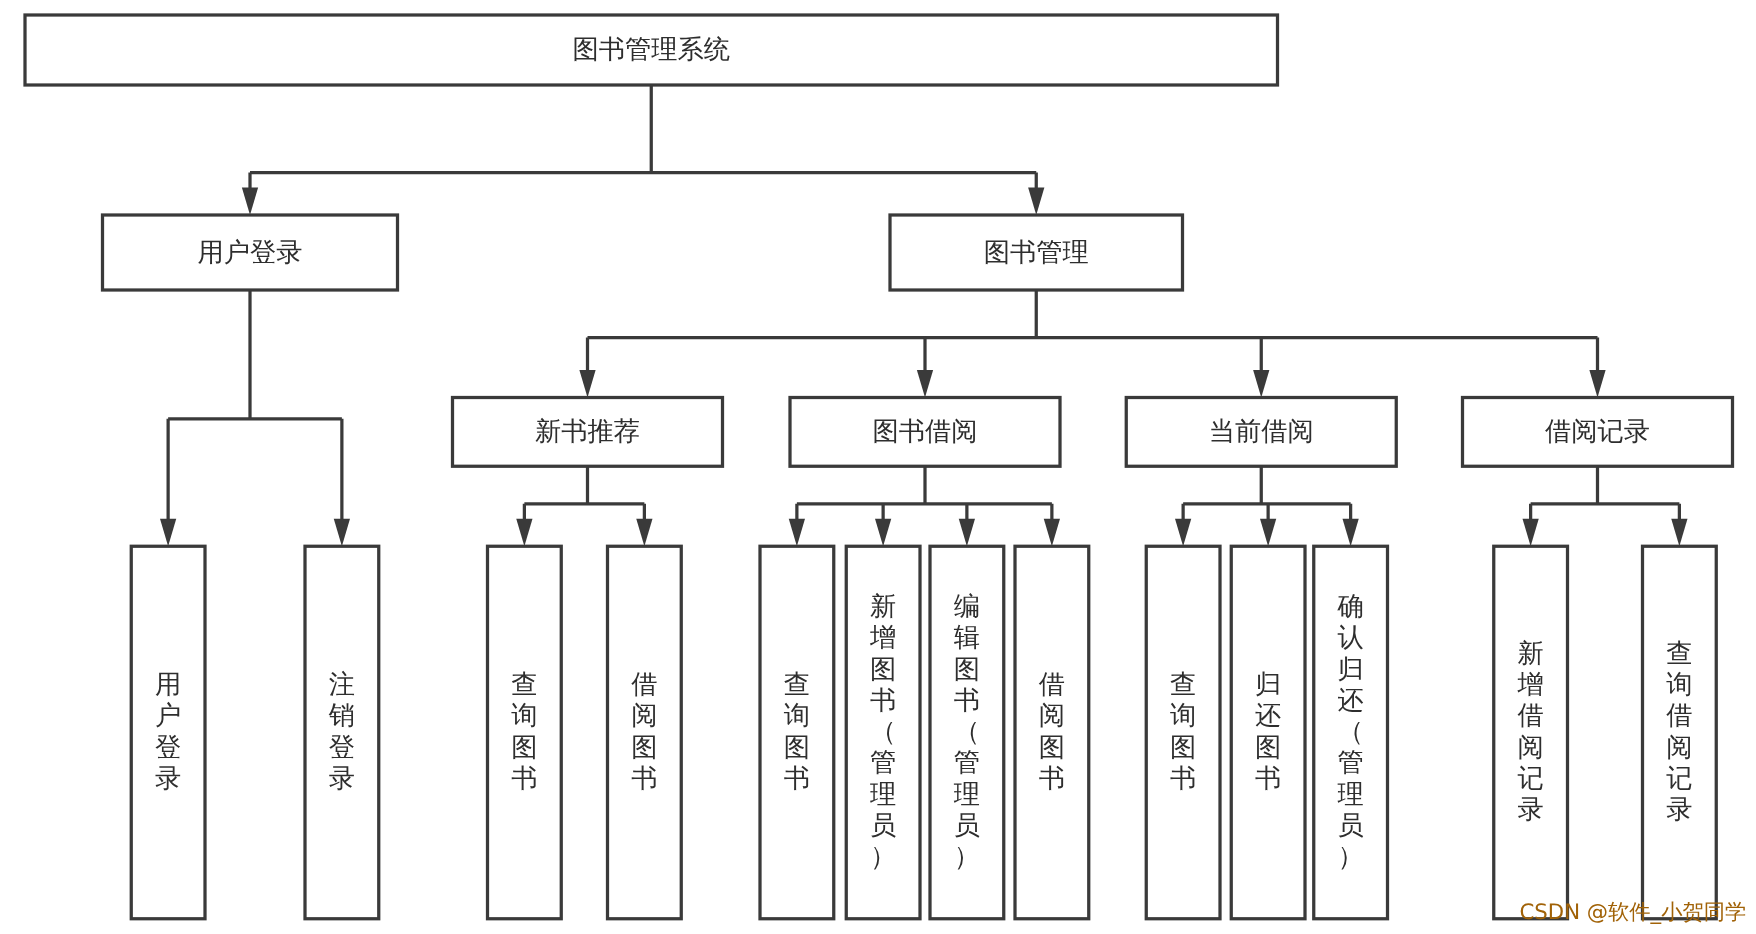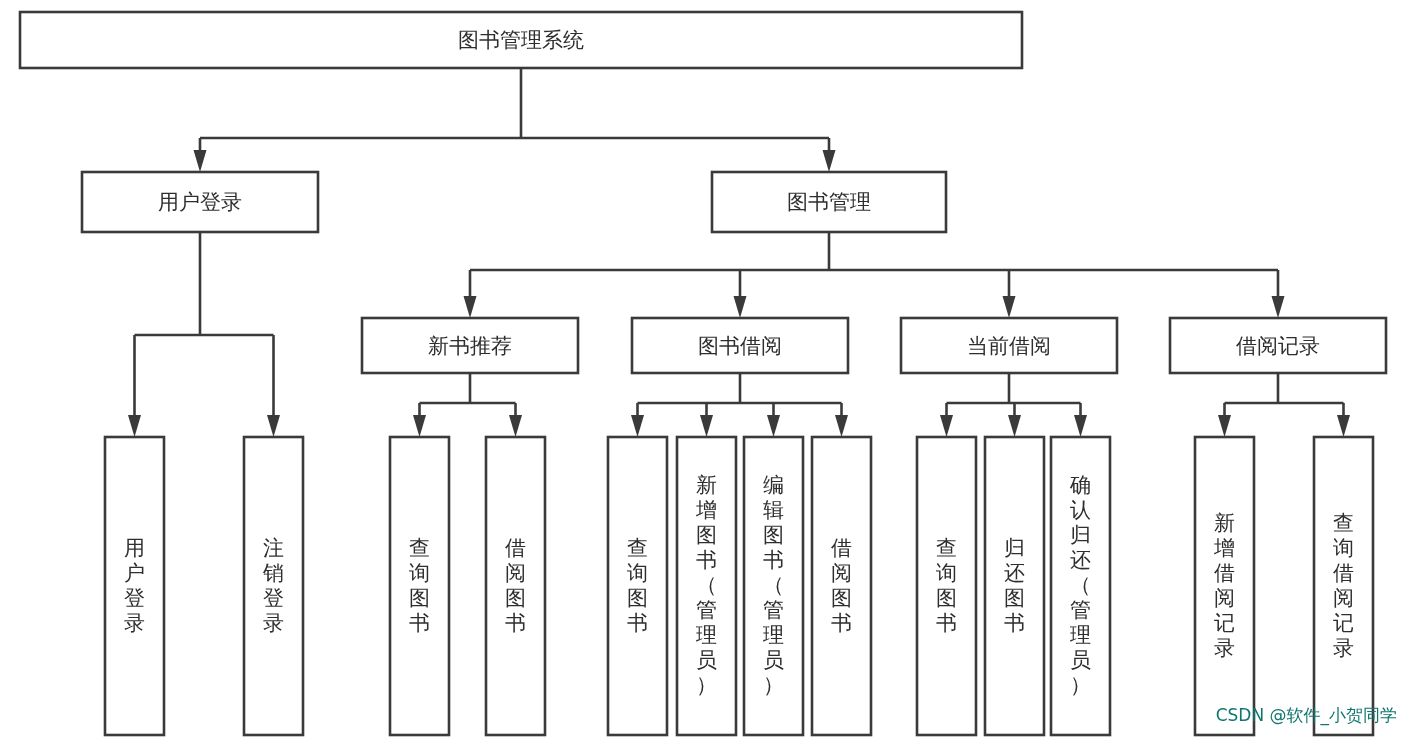--- a/index.html
+++ b/index.html
@@ -46,24 +46,24 @@
   .node-label {
     fill: #2e2e2e;
     font-family: "DejaVu Sans", "Liberation Sans", sans-serif;
     font-size: 21px;
     text-anchor: middle;
     dominant-baseline: middle;
   }
   .watermark {
     position: absolute;
     right: 8px;
-    bottom: 20px;
+    bottom: 6px;
     font-family: "DejaVu Sans", "Liberation Sans", sans-serif;
     font-size: 17px;
-    color: #0f766e;
+    color: #a16207;
     white-space: nowrap;
     pointer-events: none;
     user-select: none;
   }
 </style>
 </head>
 <body>
 
 <div id="diagram-root">
   <svg id="flow" viewBox="0 0 1405 747">

